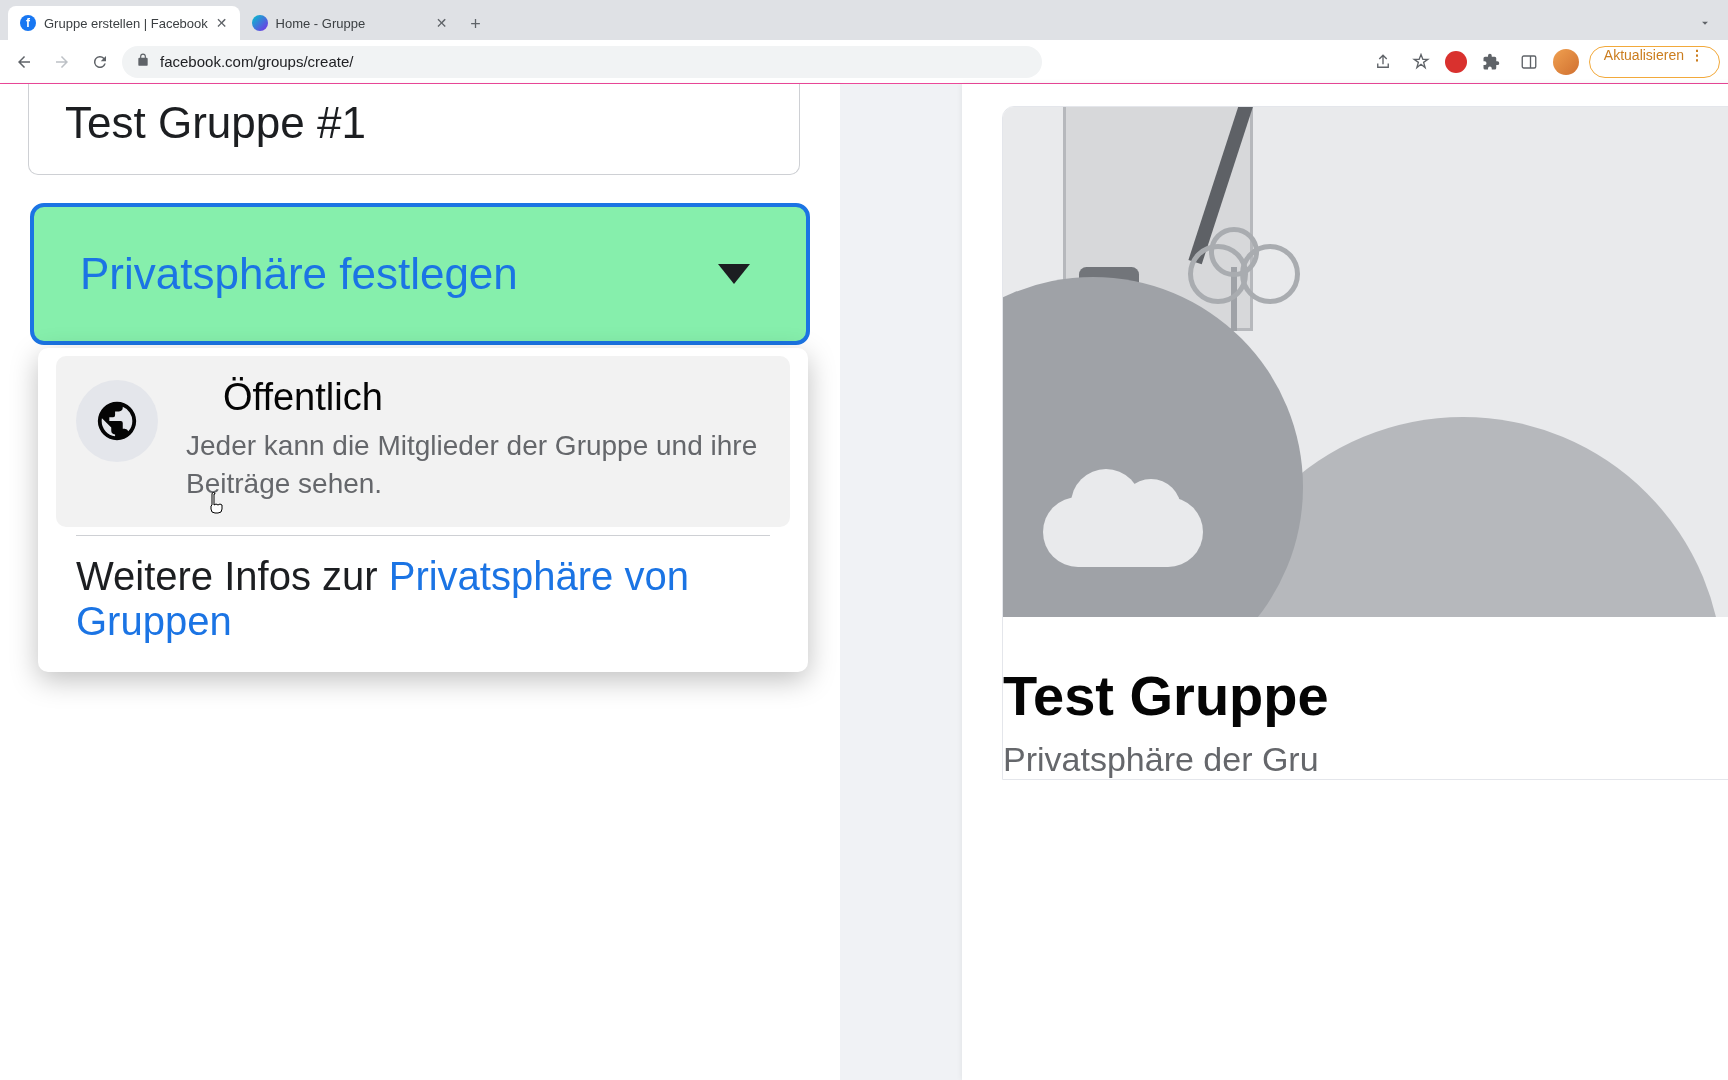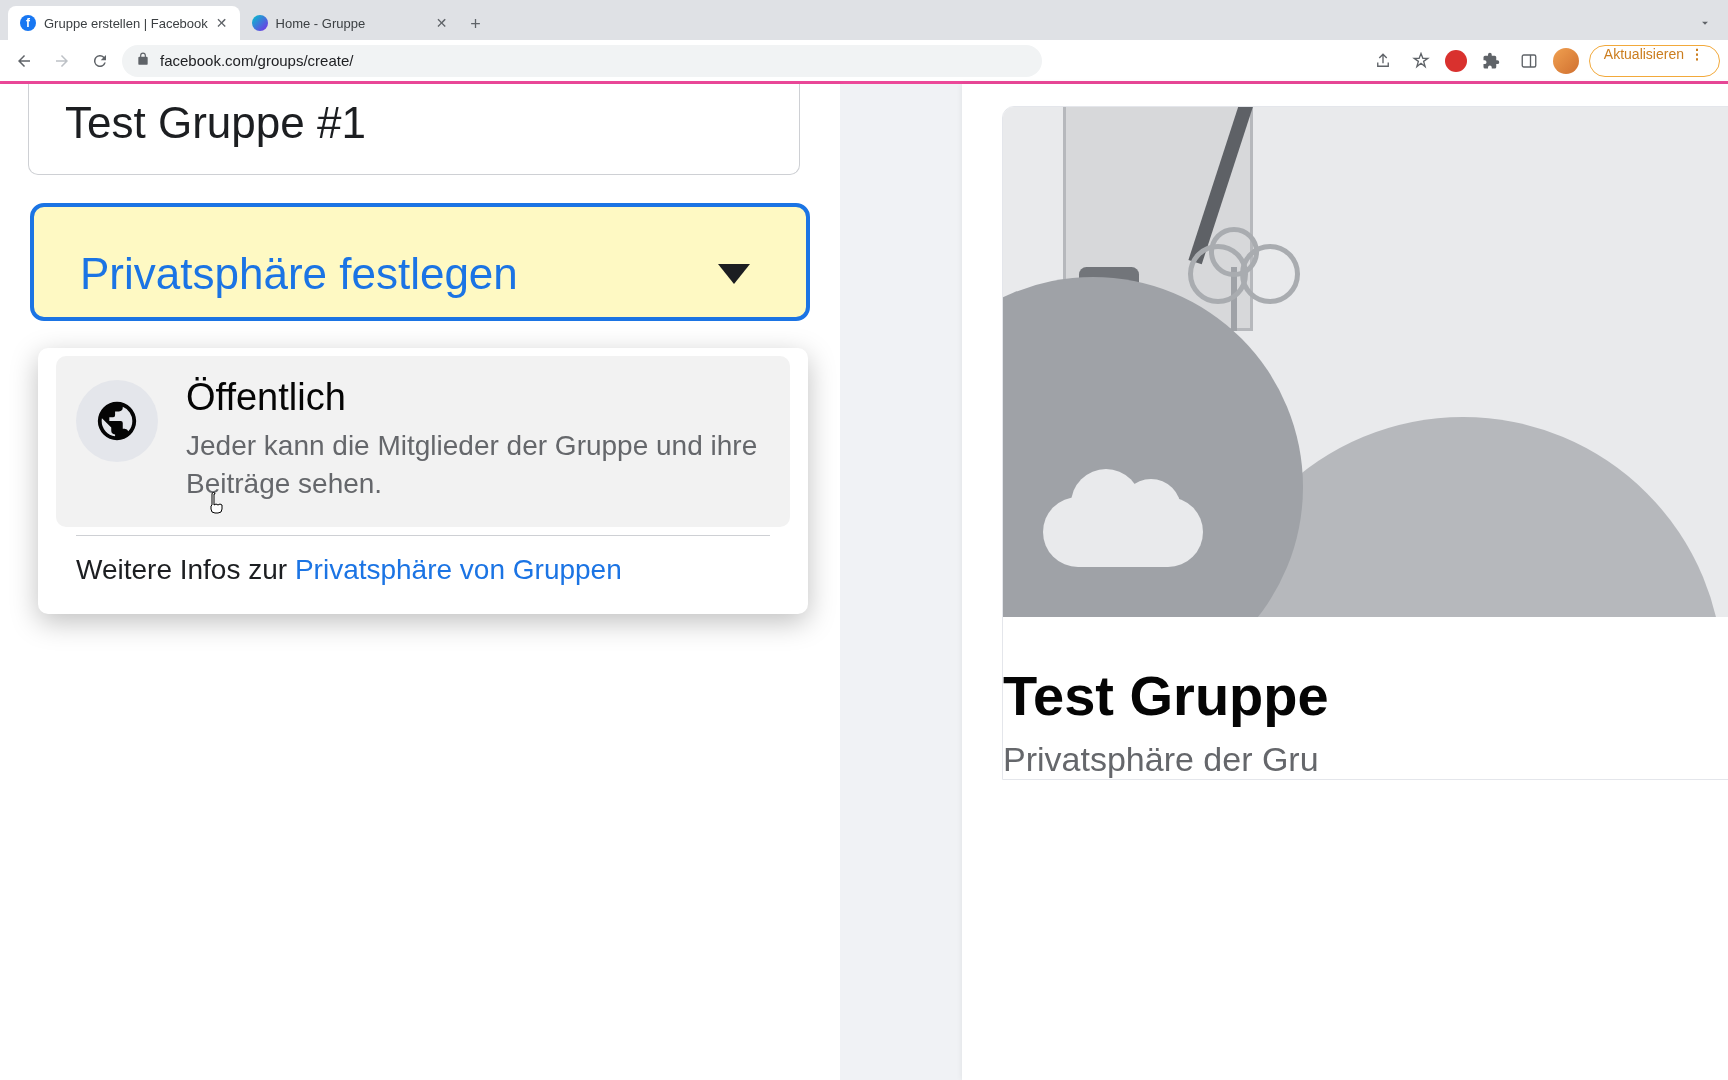--- a/index.html
+++ b/index.html
@@ -32,21 +32,21 @@
     .new-tab { width: 32px; height: 32px; display: flex; align-items: center; justify-content: center; color: #5f6368; font-size: 18px; cursor: pointer; }
     .tabs-right { margin-left: auto; padding: 0 16px; color: #5f6368; display: flex; align-items: center; height: 34px; }
     
     .toolbar {
       height: 44px;
       background: #fff;
       display: flex;
       align-items: center;
       padding: 0 8px;
       gap: 6px;
-      border-bottom: 3px solid #ec4899;
+      border-bottom: 1px solid #ec4899;
     }
     .nav-btn { width: 32px; height: 32px; display: flex; align-items: center; justify-content: center; color: #5f6368; border-radius: 50%; cursor: pointer; }
     .nav-btn.disabled { color: #bdc1c6; }
     .url-bar { flex: 1; height: 32px; background: #f1f3f4; border-radius: 16px; display: flex; align-items: center; padding: 0 14px; gap: 10px; max-width: 920px; }
     .url-bar .lock { color: #5f6368; font-size: 13px; }
     .url-bar .url { font-size: 15px; color: #202124; }
     .toolbar-right { margin-left: auto; display: flex; align-items: center; gap: 10px; }
     .toolbar-icon { width: 28px; height: 28px; display: flex; align-items: center; justify-content: center; color: #5f6368; cursor: pointer; }
     .ext-icon { width: 22px; height: 22px; border-radius: 50%; }
     .avatar { width: 26px; height: 26px; border-radius: 50%; background: linear-gradient(135deg,#f0a050,#d07030); }
@@ -79,22 +79,22 @@
       padding: 22px 36px 26px;
       background: #fff;
     }
     .input-card.first { margin-top: 0; border-top: none; border-top-left-radius: 0; border-top-right-radius: 0; padding-top: 14px; margin-left: 28px; }
     .input-value { font-size: 44px; color: #1c1e21; }
     
     .select-card {
       margin: 0 30px;
       border: 4px solid #1b74e4;
       border-radius: 14px;
-      padding: 42px 36px 18px 46px;
-      background: #fef9c3;
+      padding: 42px 36px 42px 46px;
+      background: #86efac;
       display: flex;
       align-items: center;
       justify-content: space-between;
     }
     .select-label { font-size: 44px; color: #1b74e4; }
     .caret-down {
       width: 0; height: 0;
       border-left: 16px solid transparent;
       border-right: 16px solid transparent;
       border-top: 20px solid #1c1e21;
@@ -119,24 +119,24 @@
     }
     .option.hover { background: #f2f2f2; }
     .option-icon {
       width: 82px; height: 82px;
       border-radius: 50%;
       background: #e4e6eb;
       display: flex; align-items: center; justify-content: center;
       flex-shrink: 0;
       margin-top: 4px;
     }
-    .option-text .title { font-size: 38px; font-weight: 500; color: #050505; margin-bottom: 8px; }
+    .option-text .title { font-size: 38px; font-weight: 500; color: #050505; margin-bottom: 8px; margin-left: 37px; }
     .option-text .desc { font-size: 28px; color: #65676b; line-height: 1.35; }
     .divider { height: 1px; background: #ced0d4; margin: 8px 20px 18px; }
-    .more-info { font-size: 28px; padding: 0 20px 10px; color: #1c1e21; }
+    .more-info { font-size: 40px; padding: 0 20px 10px; color: #1c1e21; }
     .more-info a { color: #1b74e4; text-decoration: none; }
     
     .cursor-ptr {
       position: absolute;
       left: 208px;
       top: 408px;
       font-size: 15px;
       color: #050505;
       pointer-events: none;
     }

